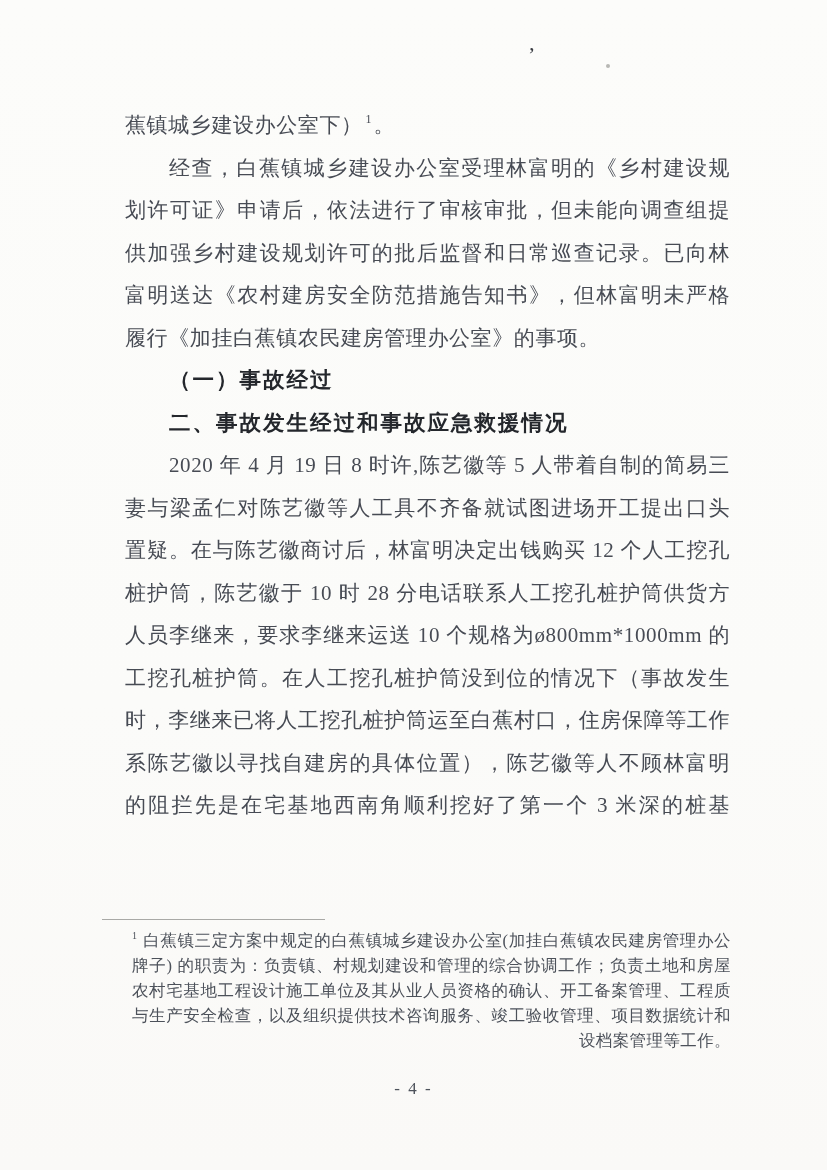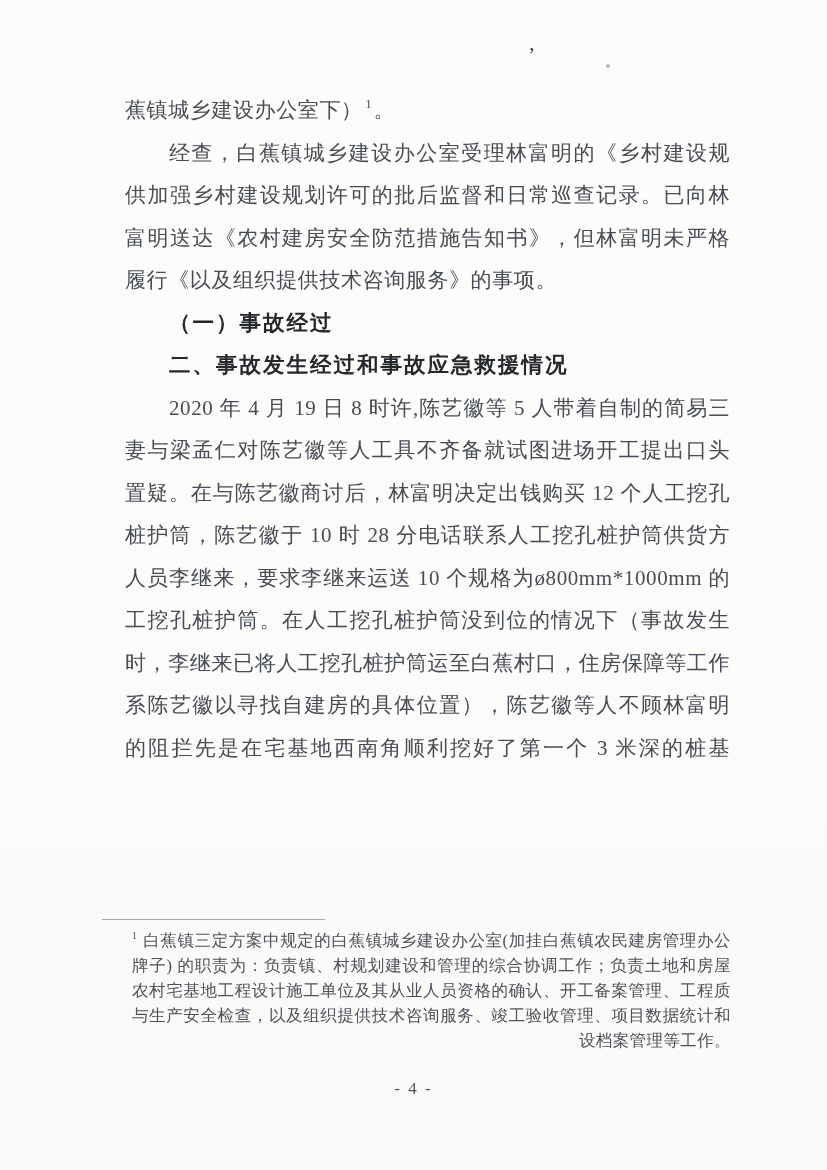--- a/index.html
+++ b/index.html
@@ -10,21 +10,21 @@
     overflow: hidden;
   }
   .sheet {
     position: relative;
     width: 827px; height: 1170px;
     background: linear-gradient(180deg, #fcfcfa 0%, #fbfbf9 60%, #faf9f7 100%);
   }
   
   .body-text {
     position: absolute;
-    left: 125px; top: 89px; width: 605px;
+    left: 125px; top: 104px; width: 605px;
     color: #474b54;
   }
   .bline {
     height: 42.5px;
     line-height: 42.5px;
     font-size: 21px;
     letter-spacing: 0.6px;
     text-align: justify;
     text-align-last: justify;
     text-justify: inter-character;
@@ -116,23 +116,24 @@
 <div class="sheet">
 
   <span class="speck">’</span>
   <span class="faint-dot"></span>
 
   <div class="body-text">
 
     <div class="bline nojust"><span>蕉镇城乡建设办公室下）</span><sup class="fnref">1</sup><span>。</span></div>
 
     <div class="bline indent">经查，白蕉镇城乡建设办公室受理林富明的《乡村建设规</div>
+    <div class="bline">划许可证》申请后，依法进行了审核审批，但未能向调查组提</div>
     <div class="bline">供加强乡村建设规划许可的批后监督和日常巡查记录。已向林</div>
     <div class="bline">富明送达《农村建房安全防范措施告知书》，但林富明未严格</div>
-    <div class="bline nojust">履行《以及组织提供技术咨询服务》的事项。</div>
+    <div class="bline nojust">履行《加挂白蕉镇农民建房管理办公室》的事项。</div>
 
     <div class="bline heading">（一）事故经过</div>
     <div class="bline heading">二、事故发生经过和事故应急救援情况</div>
 
     <div class="bline indent">2020 年 4 月 19 日 8 时许,陈艺徽等 5 人带着自制的简易三</div>
     <div class="bline">妻与梁孟仁对陈艺徽等人工具不齐备就试图进场开工提出口头</div>
     <div class="bline">置疑。在与陈艺徽商讨后，林富明决定出钱购买 12 个人工挖孔</div>
     <div class="bline">桩护筒，陈艺徽于 10 时 28 分电话联系人工挖孔桩护筒供货方</div>
     <div class="bline">人员李继来，要求李继来运送 10 个规格为ø800mm*1000mm 的人</div>
     <div class="bline">工挖孔桩护筒。在人工挖孔桩护筒没到位的情况下（事故发生</div>

